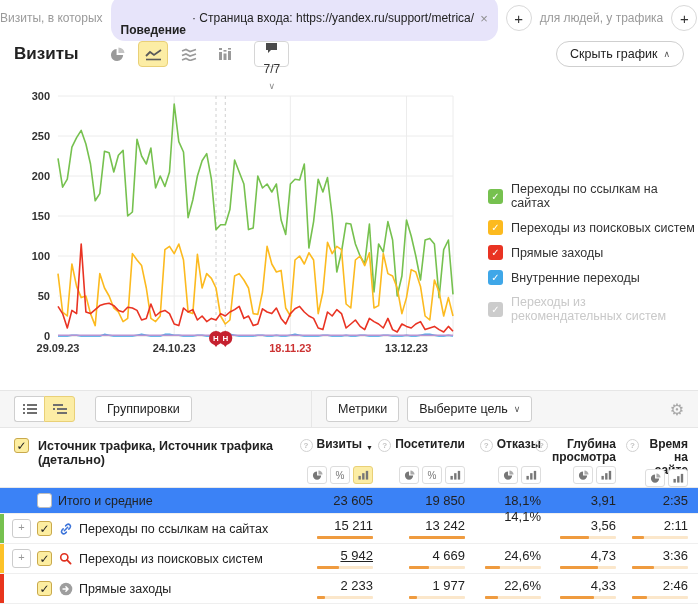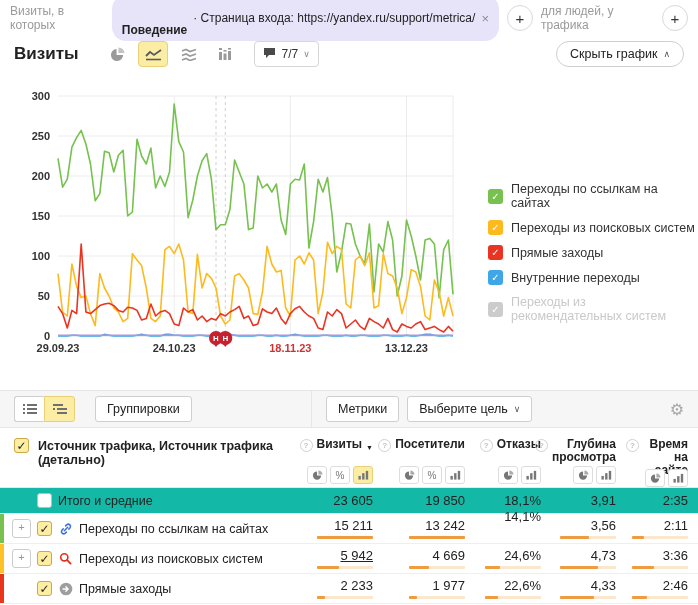--- a/index.html
+++ b/index.html
@@ -2,33 +2,33 @@
 <html><head>
 <meta charset="utf-8">
 <style>
   html,body{margin:0;padding:0;}
   body{
     width:698px;height:605px;overflow:hidden;background:#fff;
     font-family:"Liberation Sans","DejaVu Sans",sans-serif;color:#222;font-size:12px;
     position:relative;
   }
   
-  .filter-bar{height:36px;display:flex;align-items:center;gap:8px;padding:0 10px;}
+  .filter-bar{height:36px;display:flex;align-items:center;gap:8px;padding:0 0;}
   .muted{color:#9a9a9a;font-size:12px;}
   .chip{background:#e7e4fa;border-radius:14px;padding:4px 10px;display:flex;align-items:center;gap:6px;font-size:12px;color:#222;white-space:nowrap;}
   .chip b{font-weight:bold;margin-top:24px;}
   .chip .close{color:#8e8e8e;font-size:13px;cursor:pointer;line-height:1;}
   .plus-btn{width:24px;height:24px;border:1px solid #d9d9d9;border-radius:50%;background:#fff;
     display:flex;align-items:center;justify-content:center;font-size:15px;color:#333;flex:none;}
   
   .section-header{height:36px;display:flex;align-items:center;padding:0 14px;gap:6px;}
   .section-title{font-size:17px;font-weight:bold;margin-right:18px;}
   .ctype-btn{width:28px;height:24px;border:1px solid transparent;border-radius:4px;display:flex;align-items:center;justify-content:center;}
   .ctype-btn.selected{background:#fcedA5;background:#fcedа5;background:#fceda5;border-color:#e9d077;}
-  .comment-box{border:1px solid #d6d6d6;border-radius:4px;height:24px;display:flex;align-items:center;gap:5px;padding:0 8px;margin-left:8px;font-size:12px;color:#333;}
+  .comment-box{border:1px solid #d6d6d6;border-radius:4px;height:24px;display:flex;align-items:center;gap:5px;padding:0 8px;margin-left:8px;font-size:12px;color:#333;flex-direction:column;}
   .comment-box .chev{color:#8a8a8a;font-size:9px;}
   .spacer{flex:1;}
   .pill-btn{border:1px solid #cfcfcf;border-radius:14px;padding:5px 13px;font-size:12.5px;background:#fff;display:flex;gap:6px;align-items:center;}
   .pill-btn .chev{font-size:9px;color:#555;}
   
   .chart-wrap{position:relative;height:312px;padding:6px 0 0 8px;box-sizing:border-box;}
   .legend{position:absolute;left:488px;top:100px;}
   .legend-item{display:flex;align-items:center;gap:8px;margin:10px 0;font-size:12.5px;color:#333;cursor:pointer;}
   .legend-item .box{width:15px;height:15px;border-radius:3px;display:flex;align-items:center;justify-content:center;
     color:#fff;font-size:10px;font-weight:bold;flex:none;}
@@ -54,21 +54,21 @@
   .th-metrics{flex:1;display:flex;}
   .th-col{box-sizing:border-box;display:flex;flex-direction:column;align-items:flex-end;padding:10px 10px 0 0;}
   .th-line1{display:flex;align-items:flex-start;gap:4px;font-weight:bold;font-size:12px;text-align:right;line-height:13px;min-height:28px;}
   .q-ic{width:11px;height:11px;border:1px solid #d2d2d2;border-radius:50%;color:#c2c2c2;font-size:8px;line-height:11px;text-align:center;flex:none;margin-top:1px;}
   .sort{font-size:7px;color:#222;margin-top:3px;}
   .tgl-row{display:flex;gap:3px;}
   .tgl{min-width:20px;height:18px;border:1px solid #ddd;border-radius:3px;background:#fff;display:flex;align-items:center;justify-content:center;font-size:10px;color:#777;padding:0 2px;box-sizing:border-box;}
   .tgl.selected{background:#fceda5;border-color:#e9d077;}
   
   .trow{display:flex;border-bottom:1px solid #efefef;position:relative;box-sizing:border-box;}
-  .trow.totals{height:26px;background:#14b8a6;}
+  .trow.totals{height:26px;background:#3b82f6;}
   .trow.data{height:30px;}
   .stripe{position:absolute;left:0;top:0;bottom:0;width:4px;}
   .td-dim{width:311px;box-sizing:border-box;display:flex;align-items:center;padding-left:12px;gap:6px;}
   .expand{width:17px;height:17px;border:1px solid #ccc;border-radius:3px;background:#fff;color:#999;
     font-size:11px;line-height:15px;text-align:center;flex:none;}
   .expand.ph{visibility:hidden;}
   .cb{width:15px;height:15px;border-radius:3px;box-sizing:border-box;flex:none;
     display:flex;align-items:center;justify-content:center;font-size:12px;font-weight:bold;color:#222;}
   .cb.on{background:#fdeea1;border:1px solid #c9a94c;}
   .cb.off{background:#fff;border:1px solid #bdbdbd;color:transparent;}

